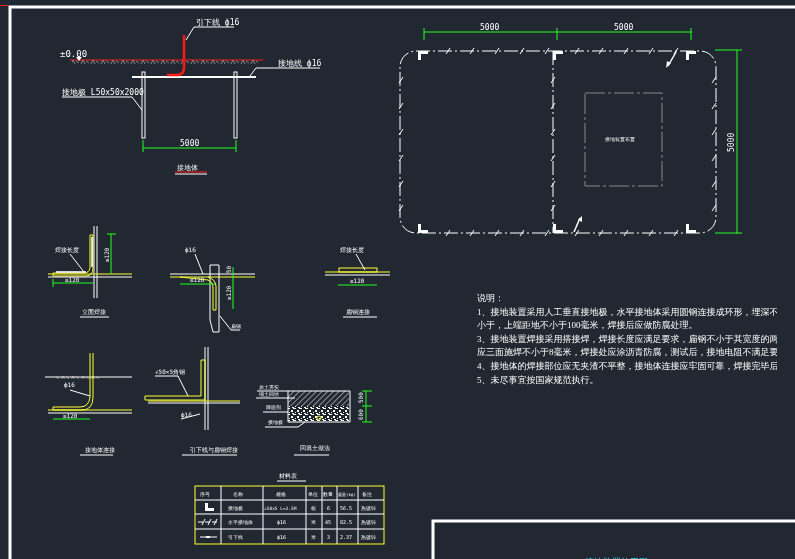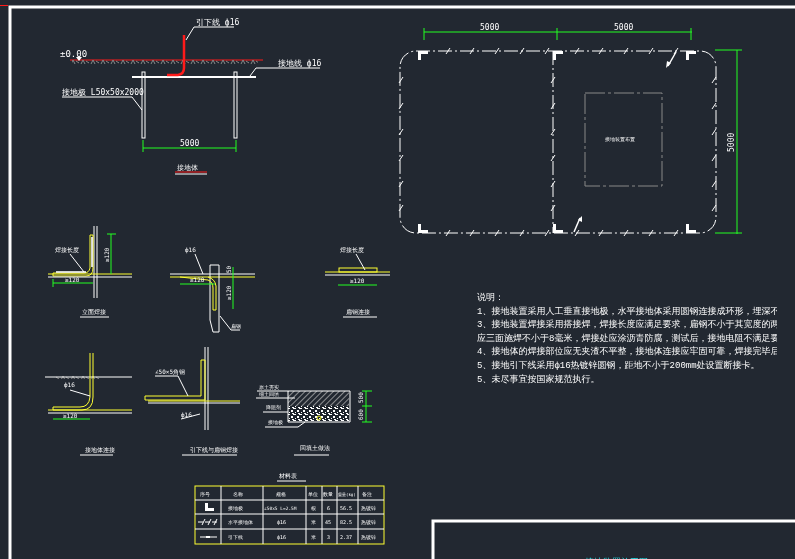--- a/index.html
+++ b/index.html
@@ -1,21 +1,21 @@
 <!DOCTYPE html>
 <html><head>
 <meta charset="utf-8">
 <style>
   html,body{margin:0;padding:0;background:#222831;}
   body{width:795px;height:559px;overflow:hidden;position:relative;font-family:"DejaVu Sans",sans-serif;}
   #cad{position:absolute;left:0;top:0;width:795px;height:559px;}
   svg text{font-family:"DejaVu Sans Mono",monospace;}
   .w{fill:#ffffff;}
   .c{fill:#22e0e8;}
-  .notes{position:absolute;left:477px;top:292px;width:300px;color:#fff;font-size:9px;line-height:13.6px;font-family:Liberation Mono, monospace;}
+  .notes{position:absolute;left:477px;top:292px;width:300px;color:#fff;font-size:9px;line-height:13.6px;font-family:Liberation Serif, serif;}
   .notes div{white-space:nowrap;overflow:hidden;}
 </style>
 </head>
 <body>
 
 <svg id="cad" width="795" height="559" viewBox="0 0 795 559" xmlns="http://www.w3.org/2000/svg">
   <defs>
     <pattern id="hatch" width="4" height="4" patternUnits="userSpaceOnUse" patternTransform="rotate(45)">
       <line x1="0" y1="0" x2="0" y2="4" stroke="#bbbbbb" stroke-width="1.4"></line>
     </pattern>
@@ -321,19 +321,19 @@
   <g>
     <rect x="433" y="521" width="370" height="50" fill="none" stroke="#fff" stroke-width="3"></rect>
     <text x="585" y="565" class="c" font-size="9">接地装置施工图</text>
   </g>
 </svg>
 
 <div class="notes">
   <div>说明：</div>
   <div id="notes-lines">
       <div>1、接地装置采用人工垂直接地极，水平接地体采用圆钢连接成环形，埋深不小于0.8米，接地极间距不应</div>
+      <div>小于，上端距地不小于100毫米，焊接后应做防腐处理。</div>
       <div>3、接地装置焊接采用搭接焊，焊接长度应满足要求，扁钢不小于其宽度的两倍，圆钢不小于120毫米，并</div>
       <div>应三面施焊不小于8毫米，焊接处应涂沥青防腐，测试后，接地电阻不满足要求时应增加接地极。</div>
       <div>4、接地体的焊接部位应无夹渣不平整，接地体连接应牢固可靠，焊接完毕后，应检查验收。</div>
-      <div>5、接地引下线采用ф16热镀锌圆钢，距地不小于200mm处设置断接卡。</div>
       <div>5、未尽事宜按国家规范执行。</div>
     </div>
 </div>
 
 </body></html>

